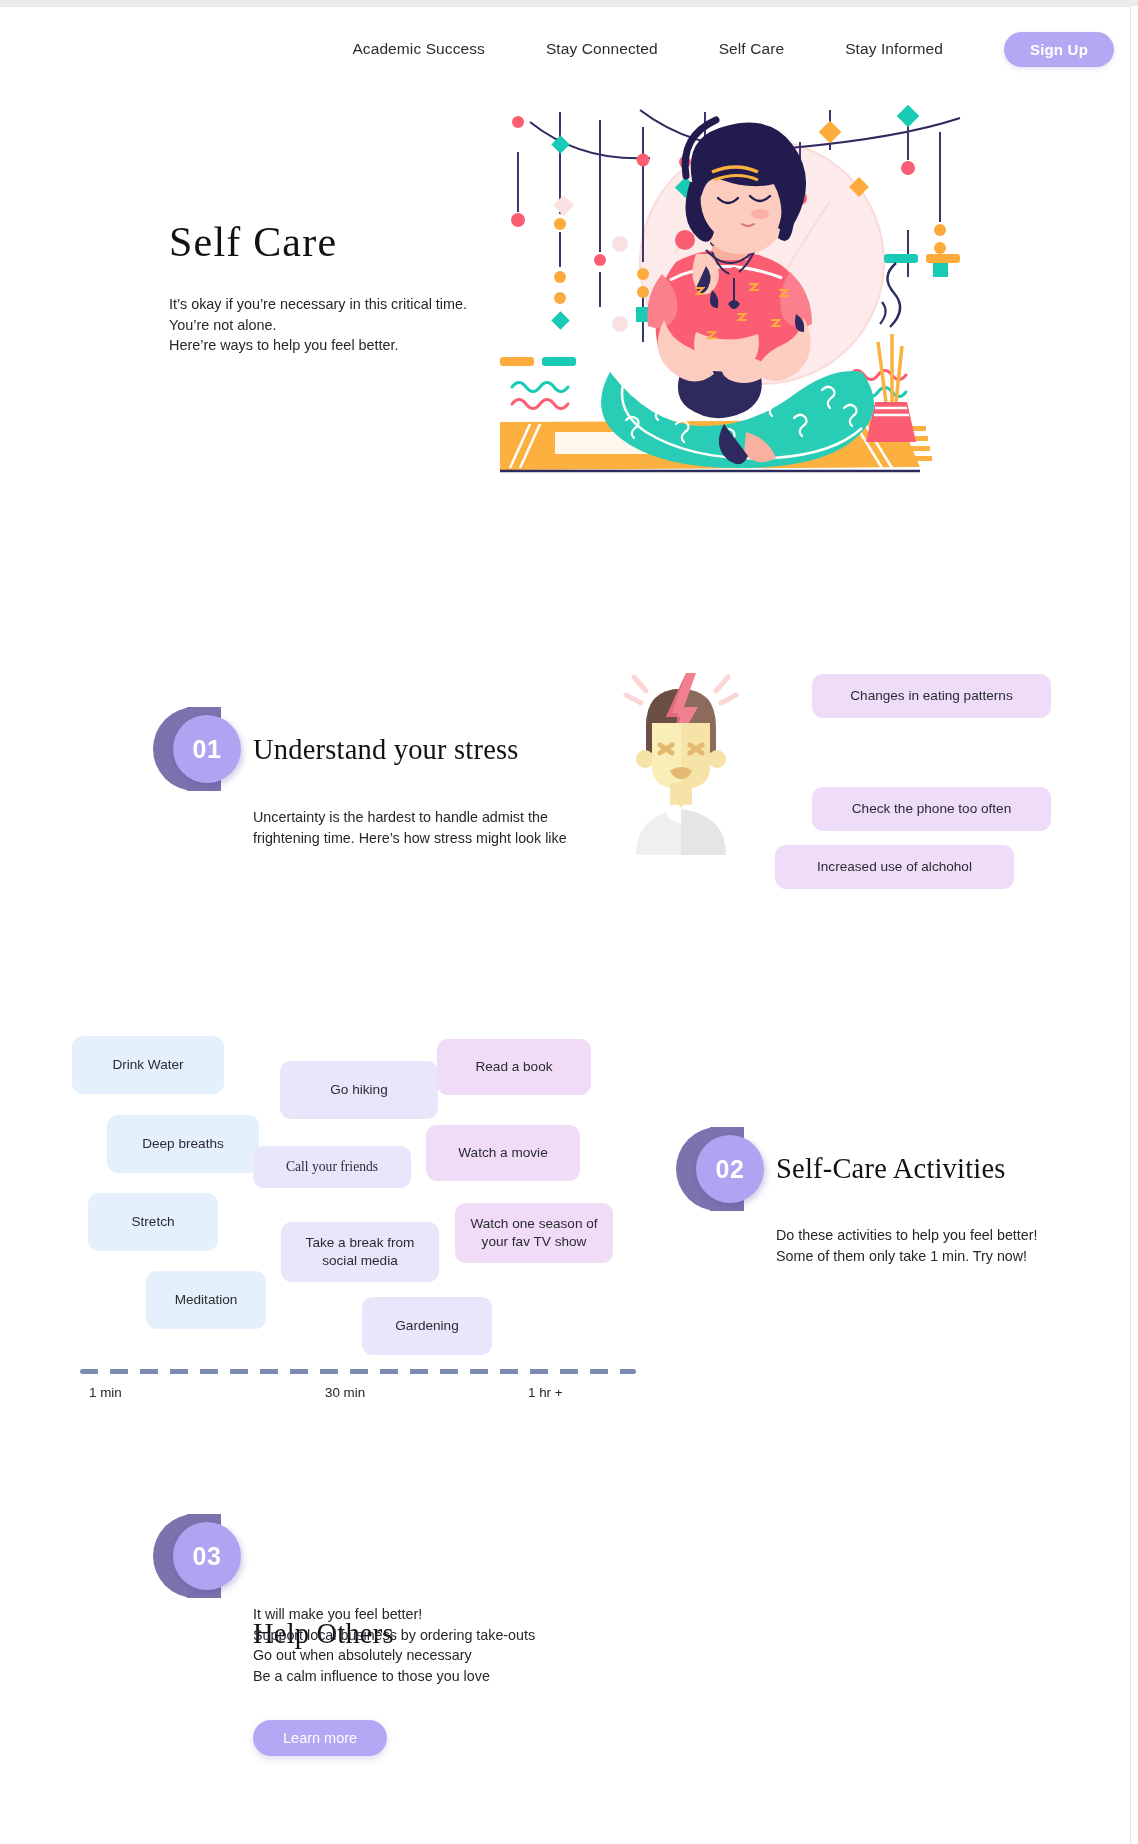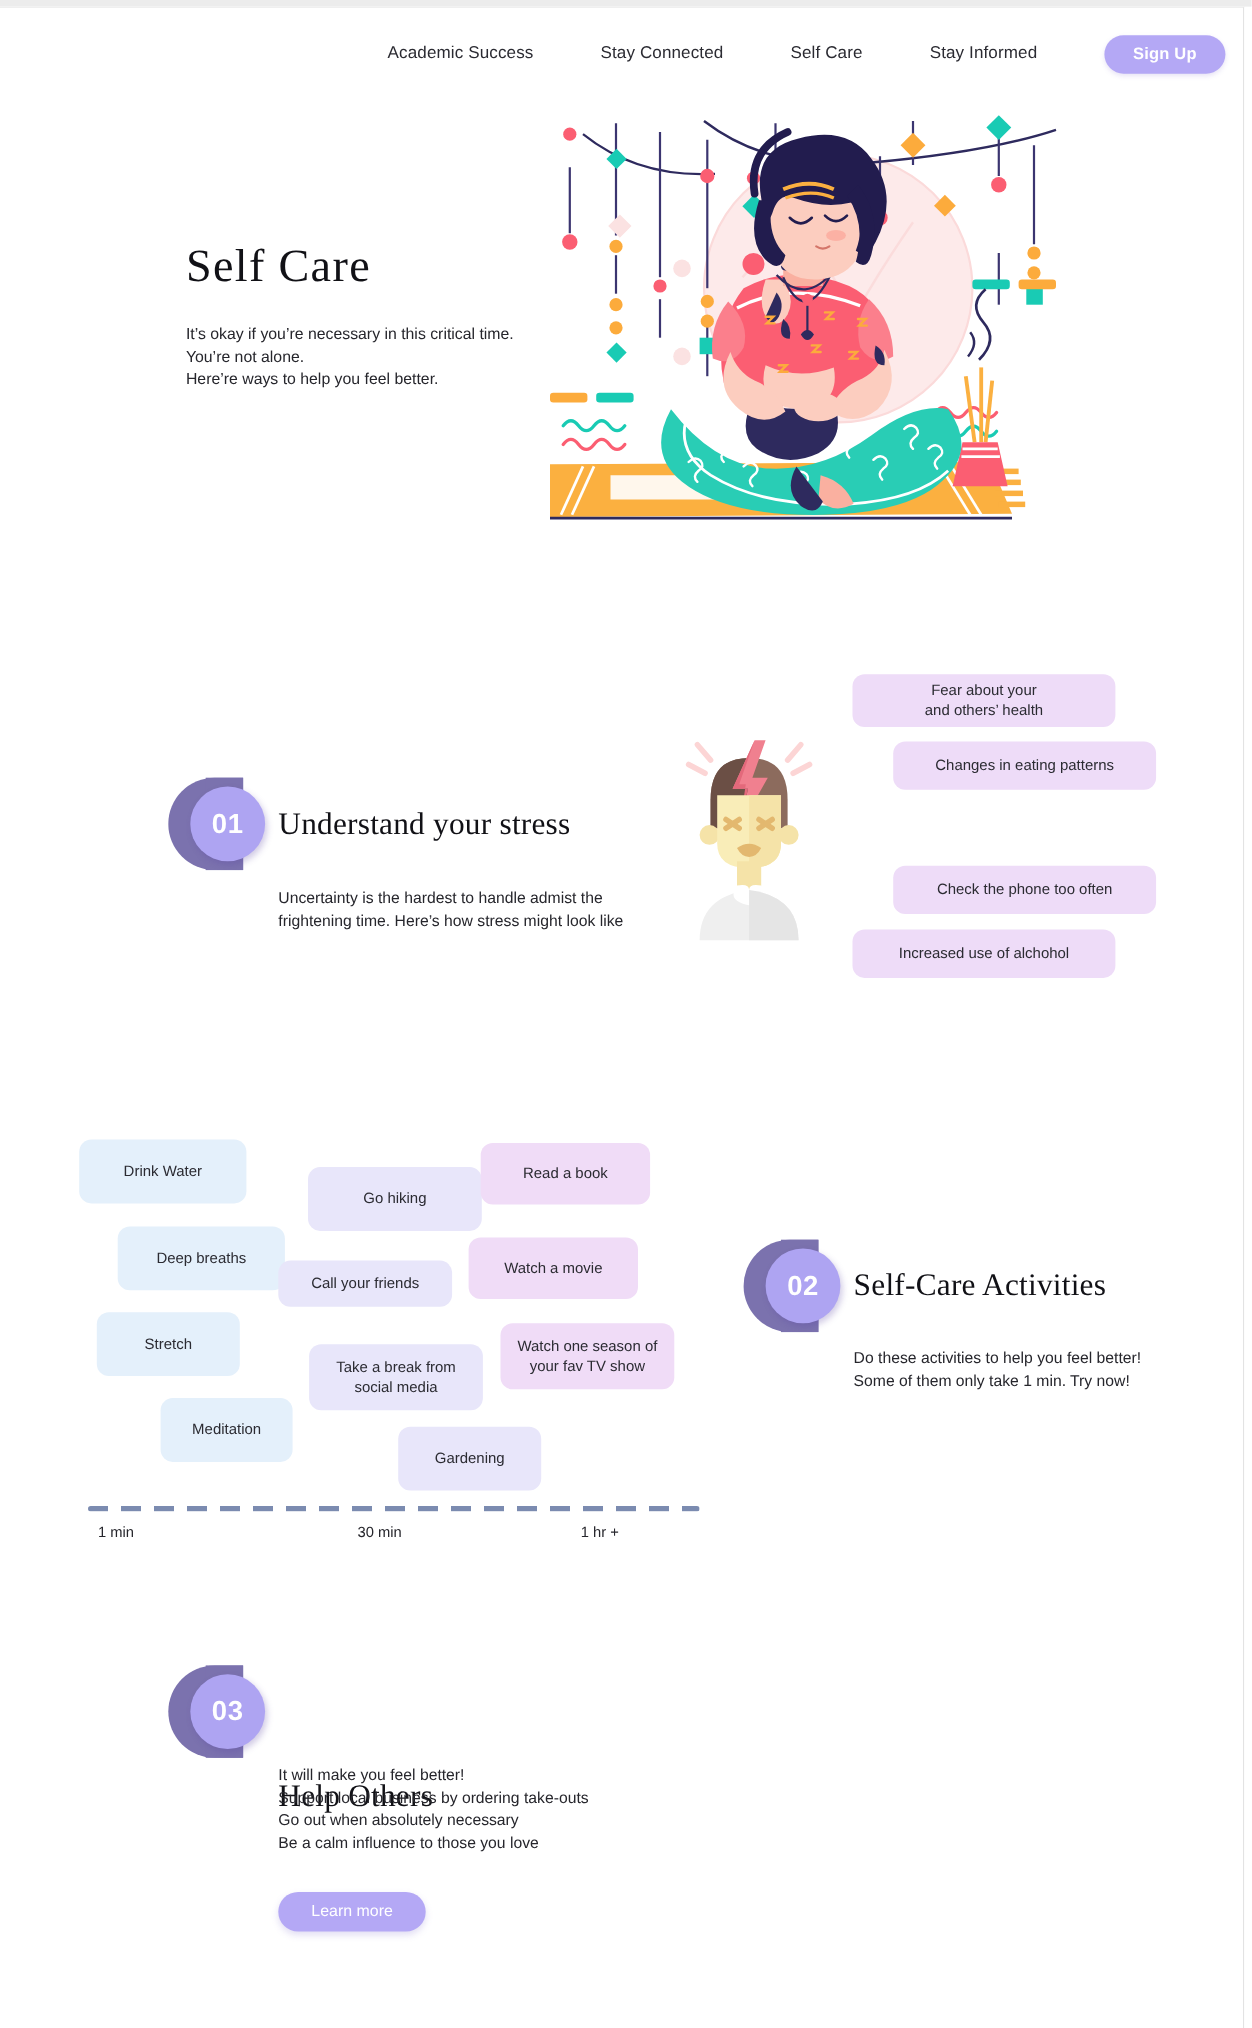--- a/index.html
+++ b/index.html
@@ -435,33 +435,31 @@
         <line x1="46" y1="90" x2="58" y2="98"></line>
         <line x1="58" y1="90" x2="46" y2="98"></line>
         <line x1="76" y1="90" x2="88" y2="98"></line>
         <line x1="88" y1="90" x2="76" y2="98"></line>
       </g>
 
       <path d="M56 116 q11 -8 22 0 q-4 8 -11 8 q-7 0 -11 -8 Z" fill="#e3b86f"></path>
     </svg>
   </div>
 
-  <div class="pill lilac" style="left:775px; top:606px; width:239px; height:48px;">Fear about your
-and others’ health</div>
   <div class="pill lilac" style="left:812px; top:667px; width:239px; height:44px;">Changes in eating patterns</div>
   <div class="pill lilac" style="left:812px; top:780px; width:239px; height:44px;">Check the phone too often</div>
   <div class="pill lilac" style="left:775px; top:838px; width:239px; height:44px;">Increased use of alchohol</div>
 
   <div class="pill blue" style="left:72px;  top:1029px; width:152px; height:58px;">Drink Water</div>
   <div class="pill blue" style="left:107px; top:1108px; width:152px; height:58px;">Deep breaths</div>
   <div class="pill blue" style="left:88px;  top:1186px; width:130px; height:58px;">Stretch</div>
   <div class="pill blue" style="left:146px; top:1264px; width:120px; height:58px;">Meditation</div>
 
   <div class="pill periw" style="left:280px; top:1054px; width:158px; height:58px;">Go hiking</div>
-  <div class="pill periw" style="left:253px; top:1139px; width:158px; height:42px;">Call your friends</div>
+  <div class="pill periw" style="left:253px; top:1139px; width:158px; height:42px;font-family:Liberation Serif, serif;">Call your friends</div>
   <div class="pill periw" style="left:281px; top:1215px; width:158px; height:60px;">Take a break from
 social media</div>
   <div class="pill periw" style="left:362px; top:1290px; width:130px; height:58px;">Gardening</div>
 
   <div class="pill orchid" style="left:437px; top:1032px; width:154px; height:56px;">Read a book</div>
   <div class="pill orchid" style="left:426px; top:1118px; width:154px; height:56px;">Watch a movie</div>
   <div class="pill orchid" style="left:455px; top:1196px; width:158px; height:60px;">Watch one season of
 your fav TV show</div>
 
   <div class="timeline"></div>

